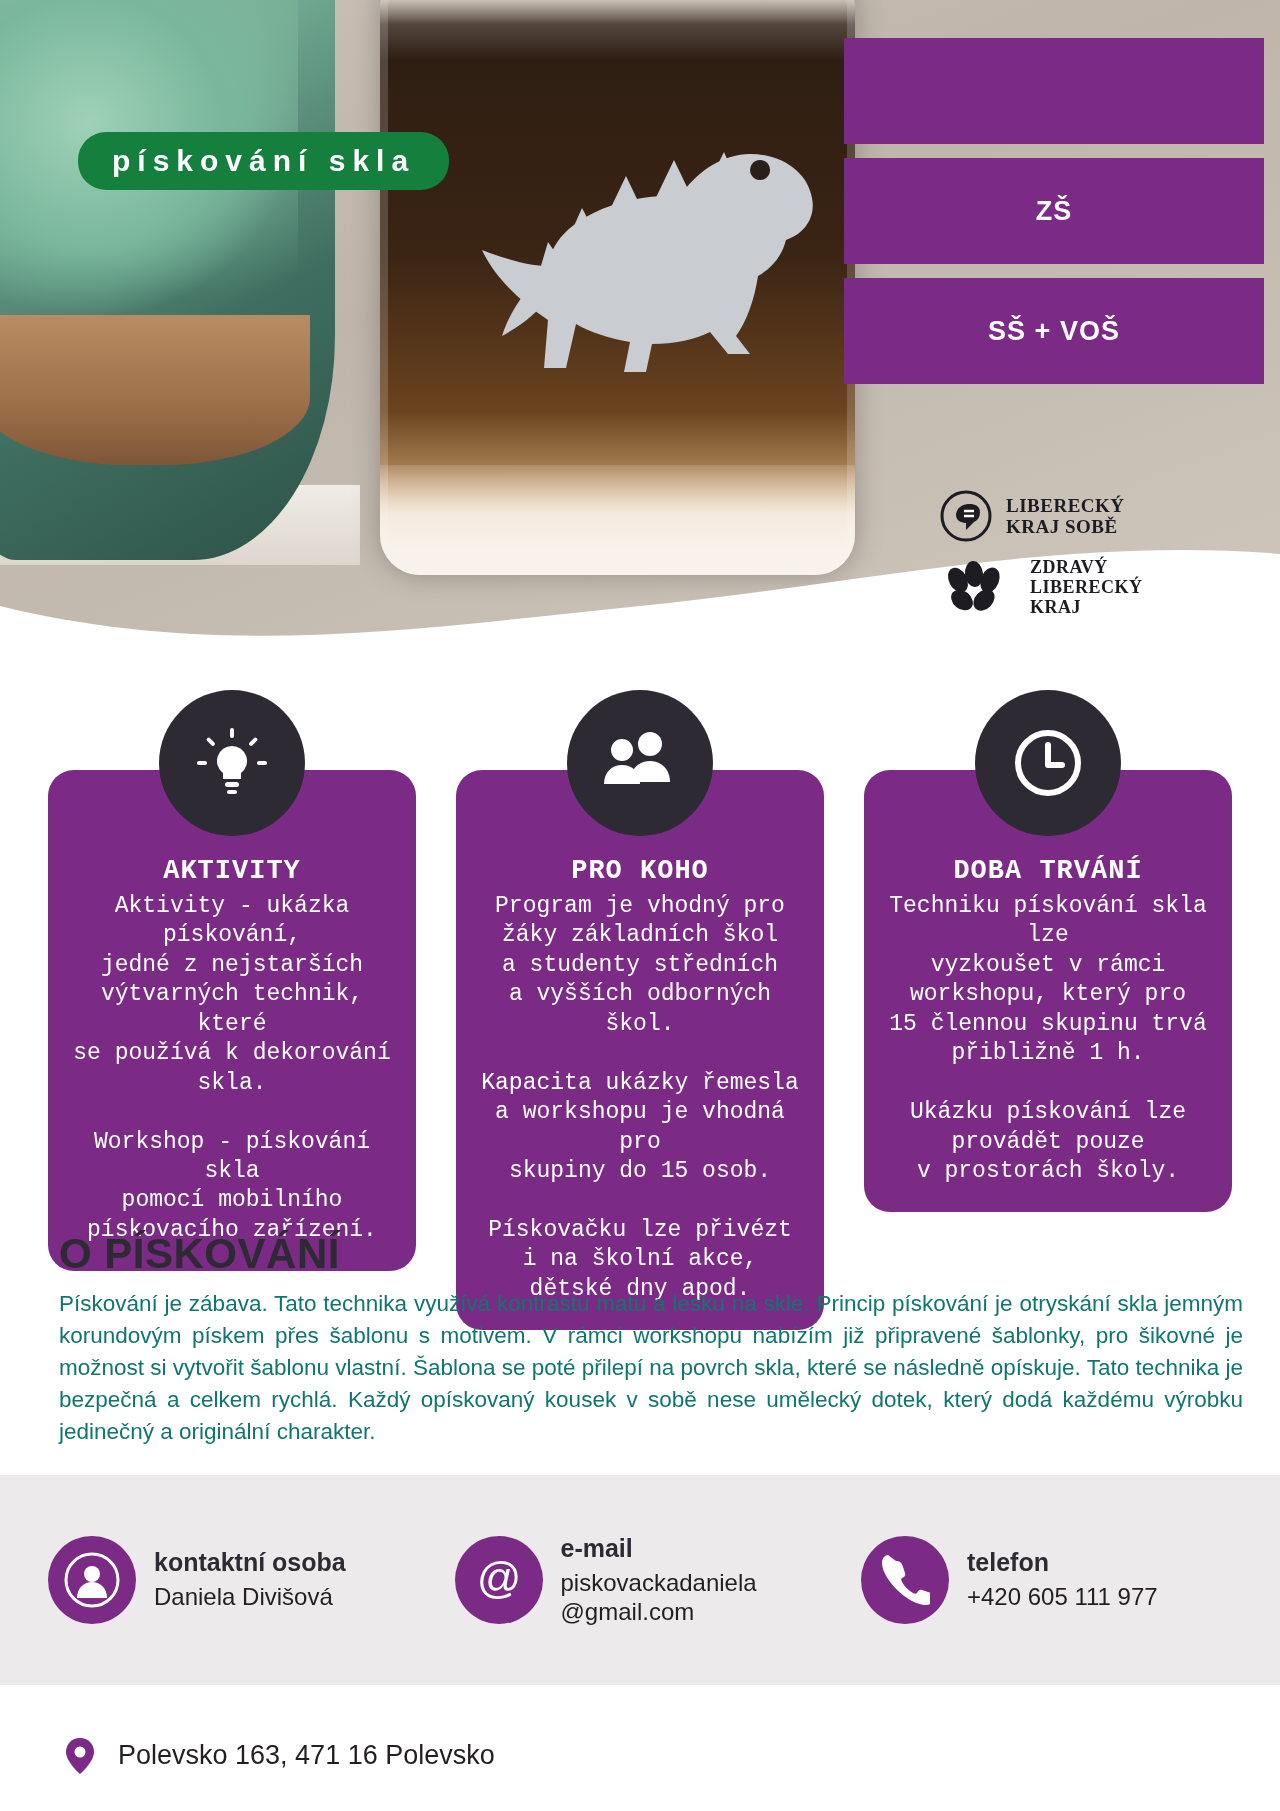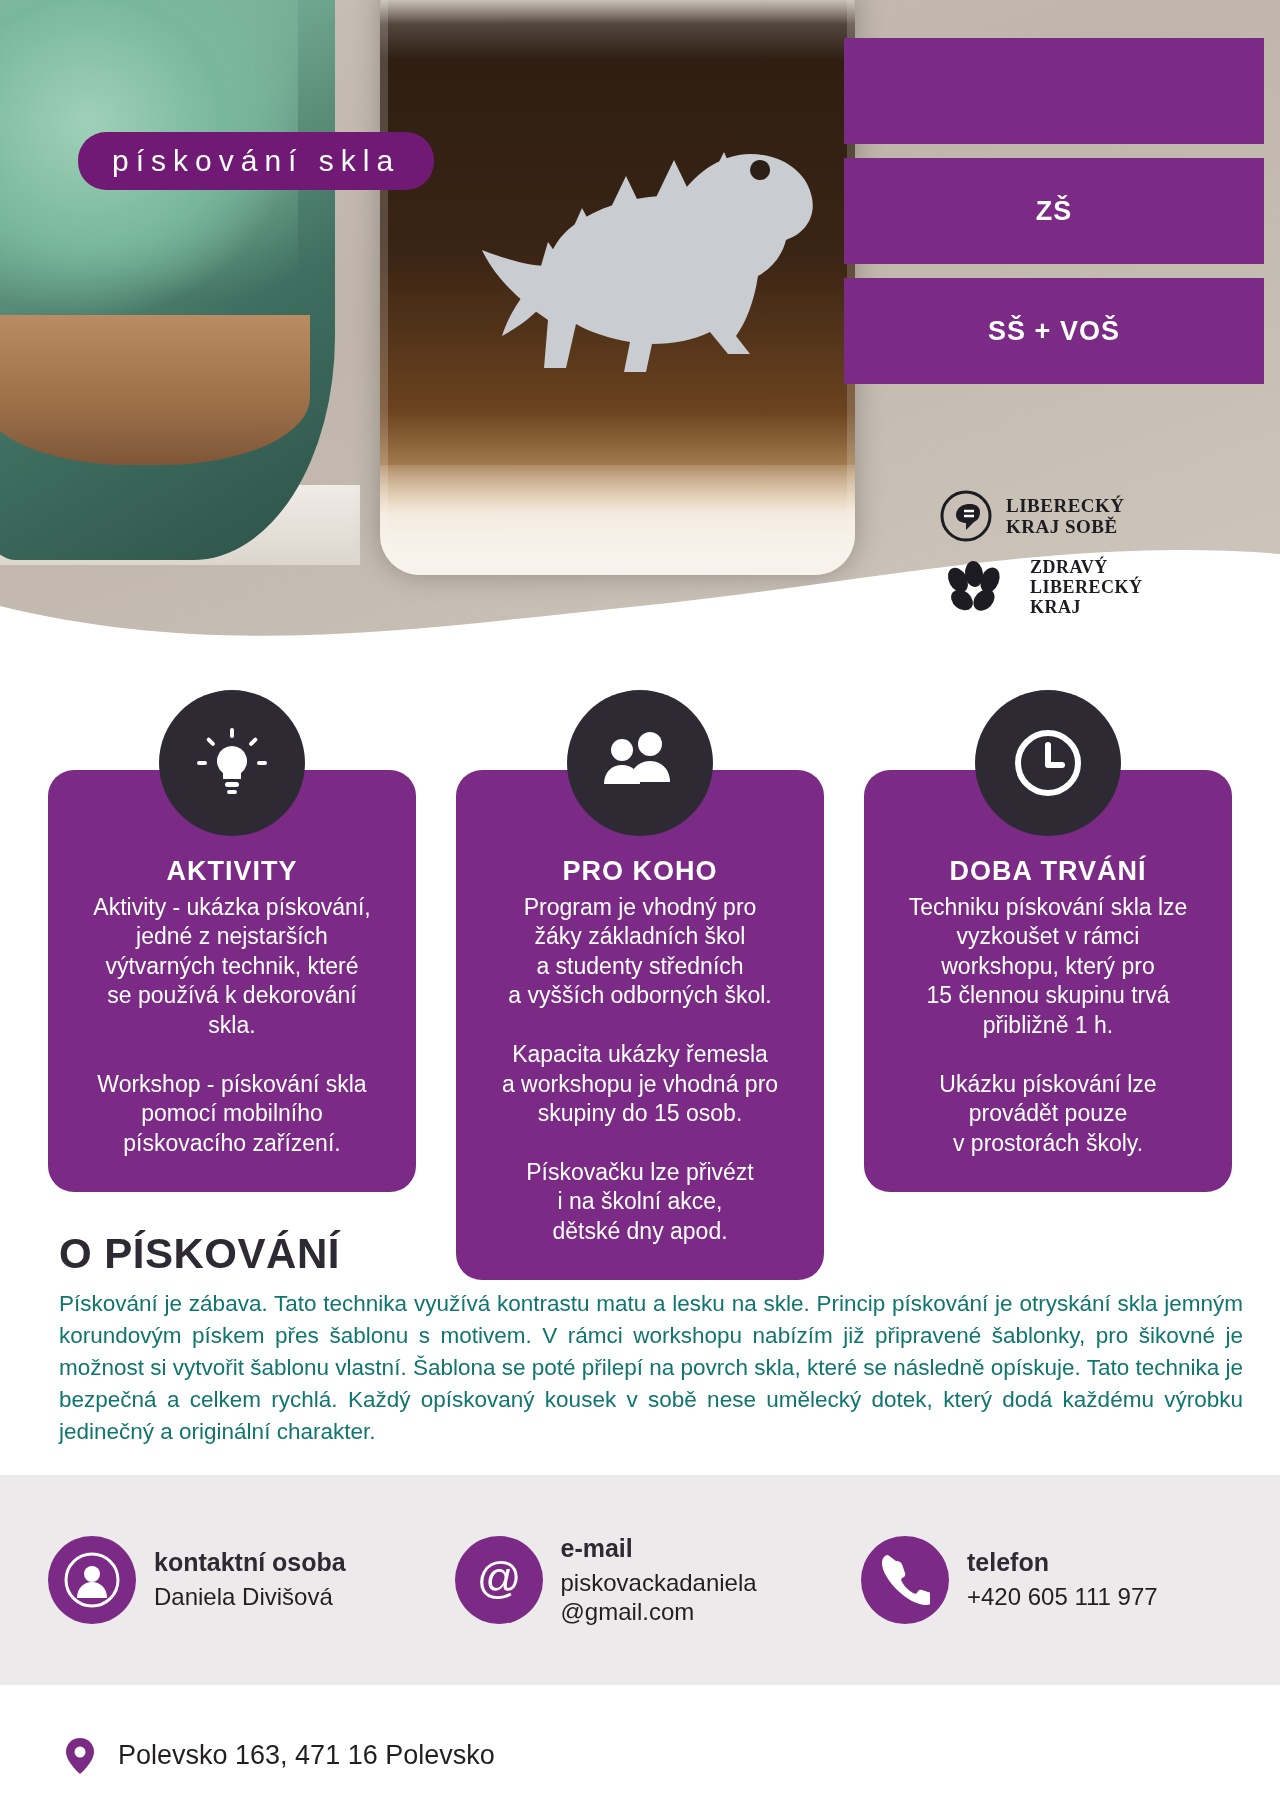--- a/index.html
+++ b/index.html
@@ -80,22 +80,22 @@
   .hero-wave {
     position:absolute; left:0; bottom:0; width:1280px; height:150px;
   }
   .hero-title {
     position:absolute; left:58px; top:28px;
     font-size: 66px; font-weight:bold; letter-spacing:14px;
     color:#ffffff; text-shadow: 0 2px 10px rgba(0,0,0,0.35);
   }
   .hero-sub {
     position:absolute; left:78px; top:132px;
-    background:#701a75; color:#ffffff;
-    font-size:30px; letter-spacing:7px; font-weight:400;
+    background:#15803d; color:#ffffff;
+    font-size:30px; letter-spacing:7px; font-weight:700;
     padding:12px 34px; border-radius:28px;text-align:center;
   }
   .hero-brand {
     position:absolute; left:58px; top:545px;
     font-size:54px; color:#ffffff; font-weight:500;
     text-shadow:0 2px 10px rgba(0,0,0,0.45);
   }
   .badges { position:absolute; right:16px; top:38px; width:420px; }
   .badge {
     width:100%; height:106px; background:#7b2a86; color:#fff;
@@ -119,23 +119,24 @@
   .card-icon {
     position:absolute; top:0; left:50%; transform:translateX(-50%);
     width:146px; height:146px; border-radius:50%;
     background:#2d2a33; display:flex; align-items:center; justify-content:center;
     z-index:3;
   }
   .card-body {
     margin-top:80px;
     background:#7b2a86; color:#ffffff;
     border-radius:26px;
-    padding: 86px 22px 34px;
+    padding: 86px 22px 26px;
     text-align:center;
     min-height:405px;
+    font-family:Liberation Mono, monospace;
   }
   .card-title { font-size:27px; font-weight:bold; letter-spacing:1px; margin-bottom:6px; }
   .card-text { font-size:23px; line-height:1.28; white-space:pre-line; }
 
   
   .about { position:absolute; top:1230px; left:59px; width:1184px; }
   .about h2 { font-size:42px; font-weight:bold; color:#2d2a33; letter-spacing:0.5px; }
   .about p {
     margin-top:10px; font-size:22.5px; line-height:1.42; text-align:justify; color:#0f766e;
   }

